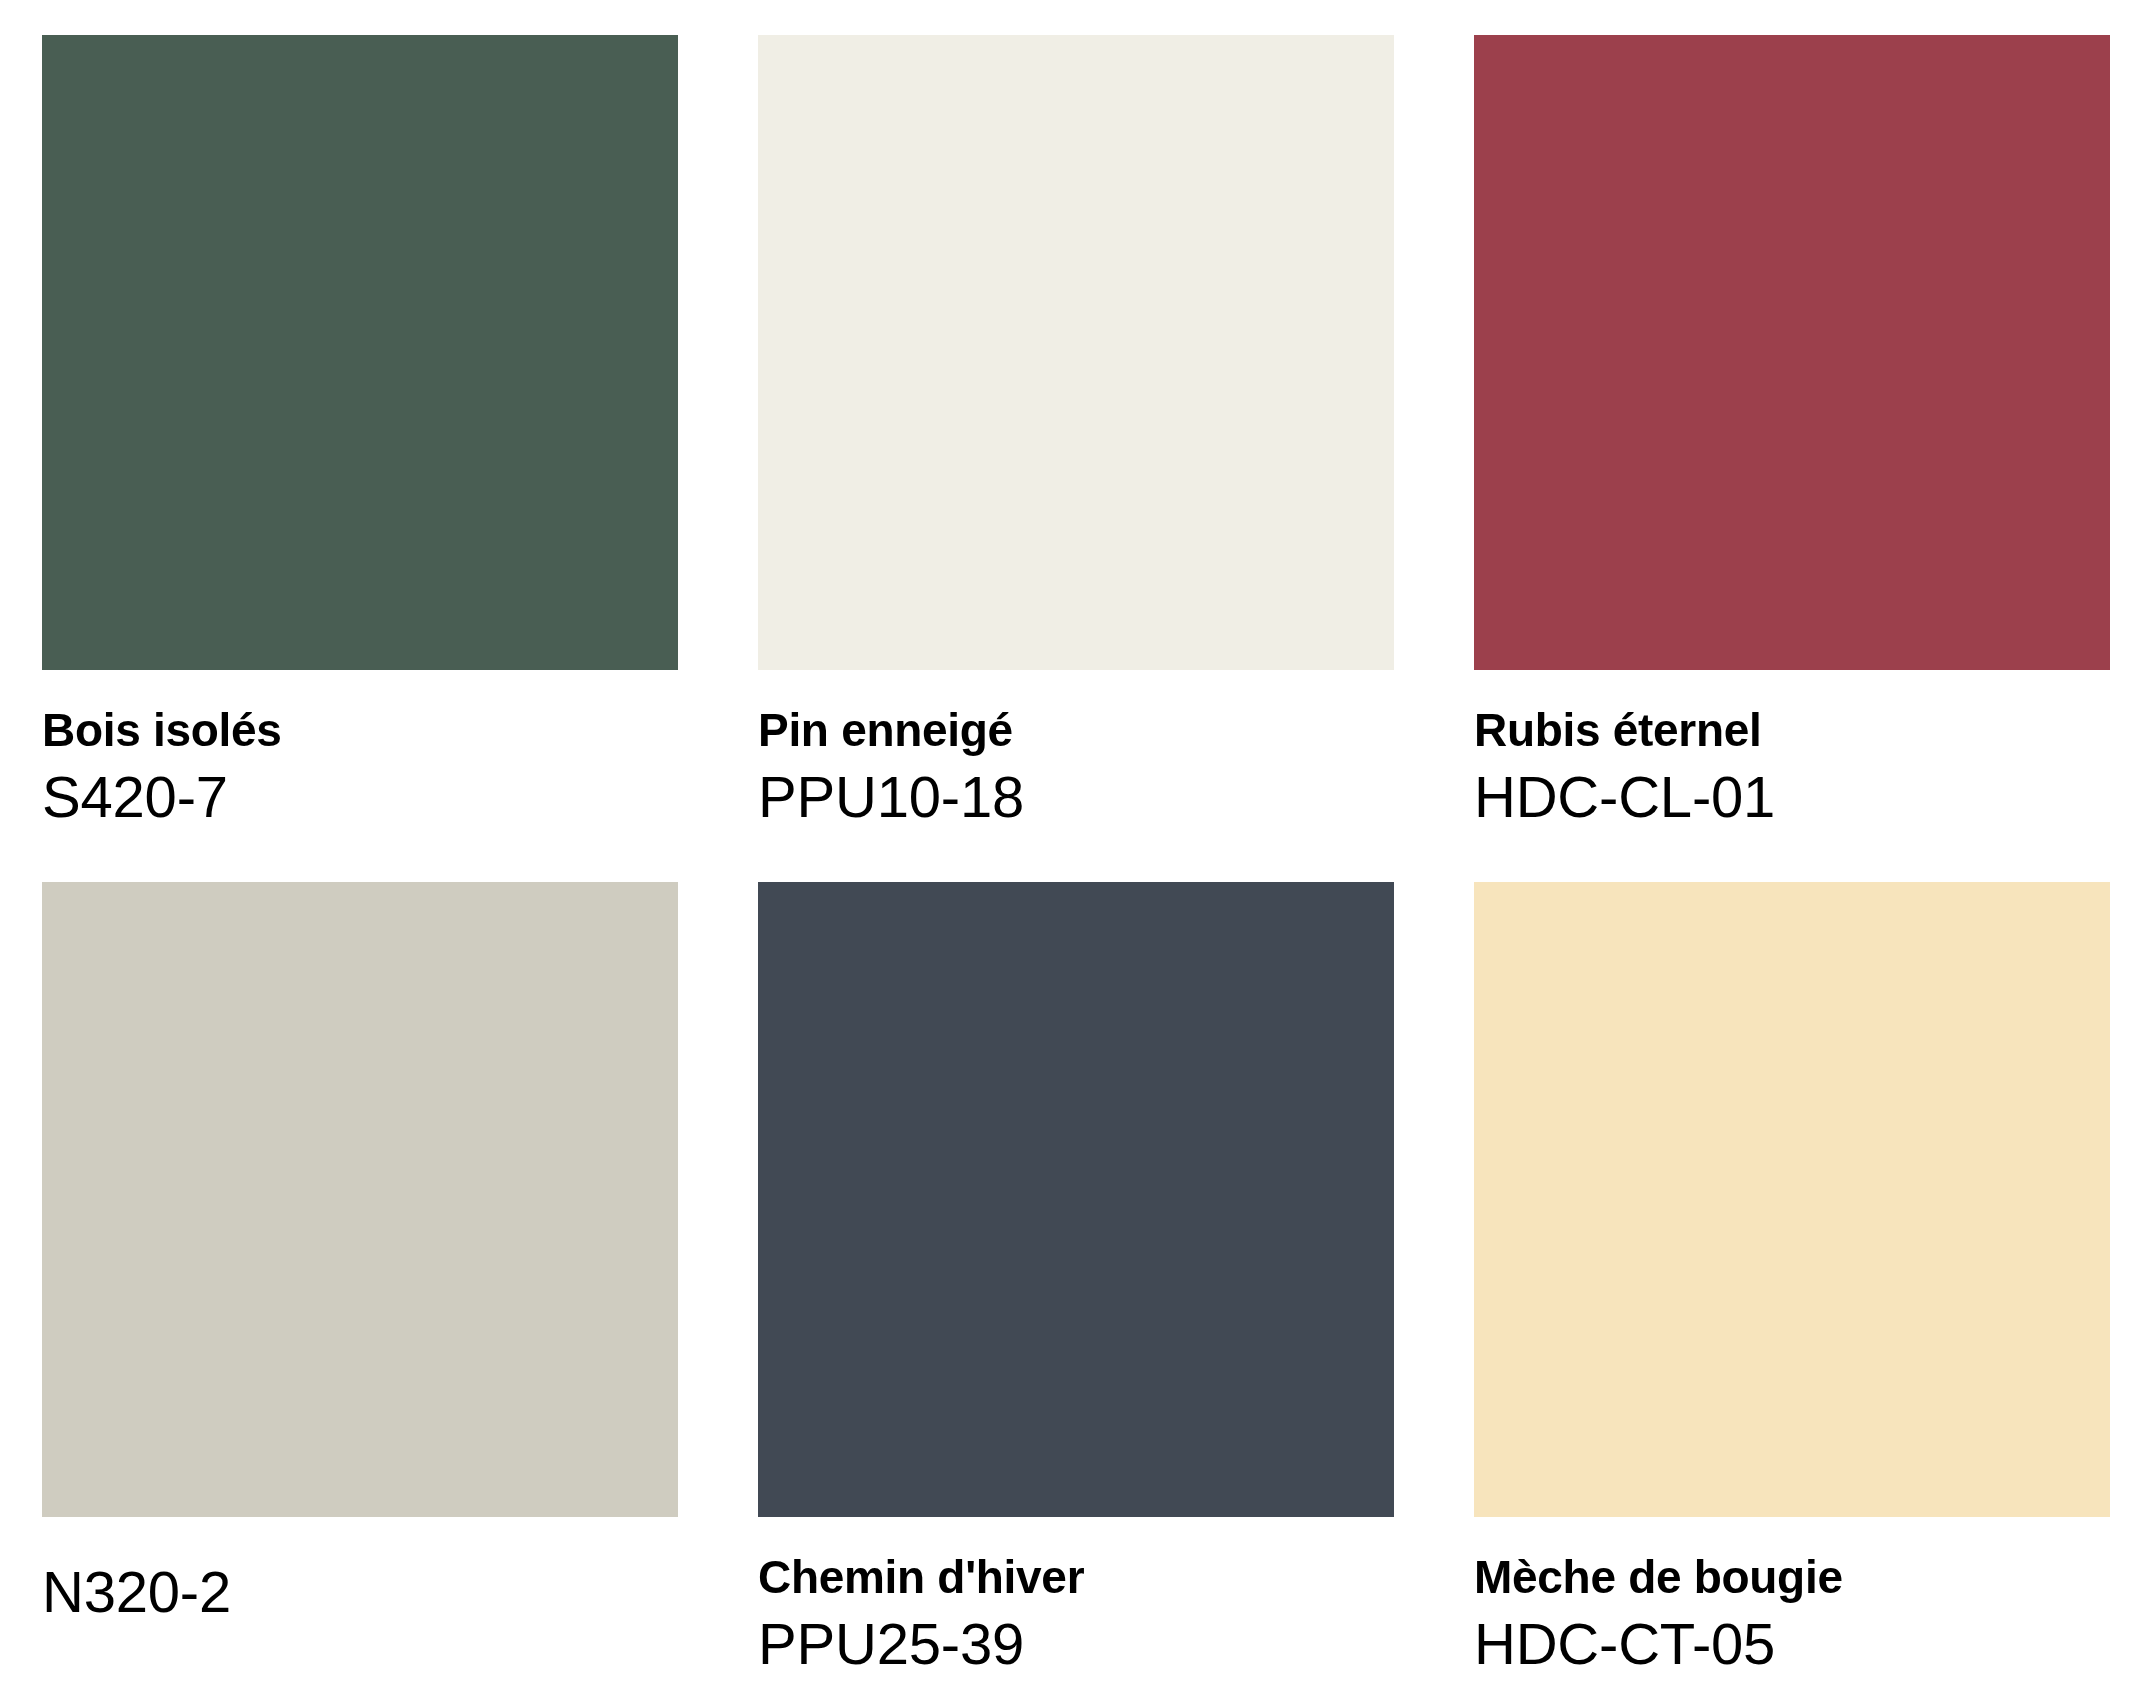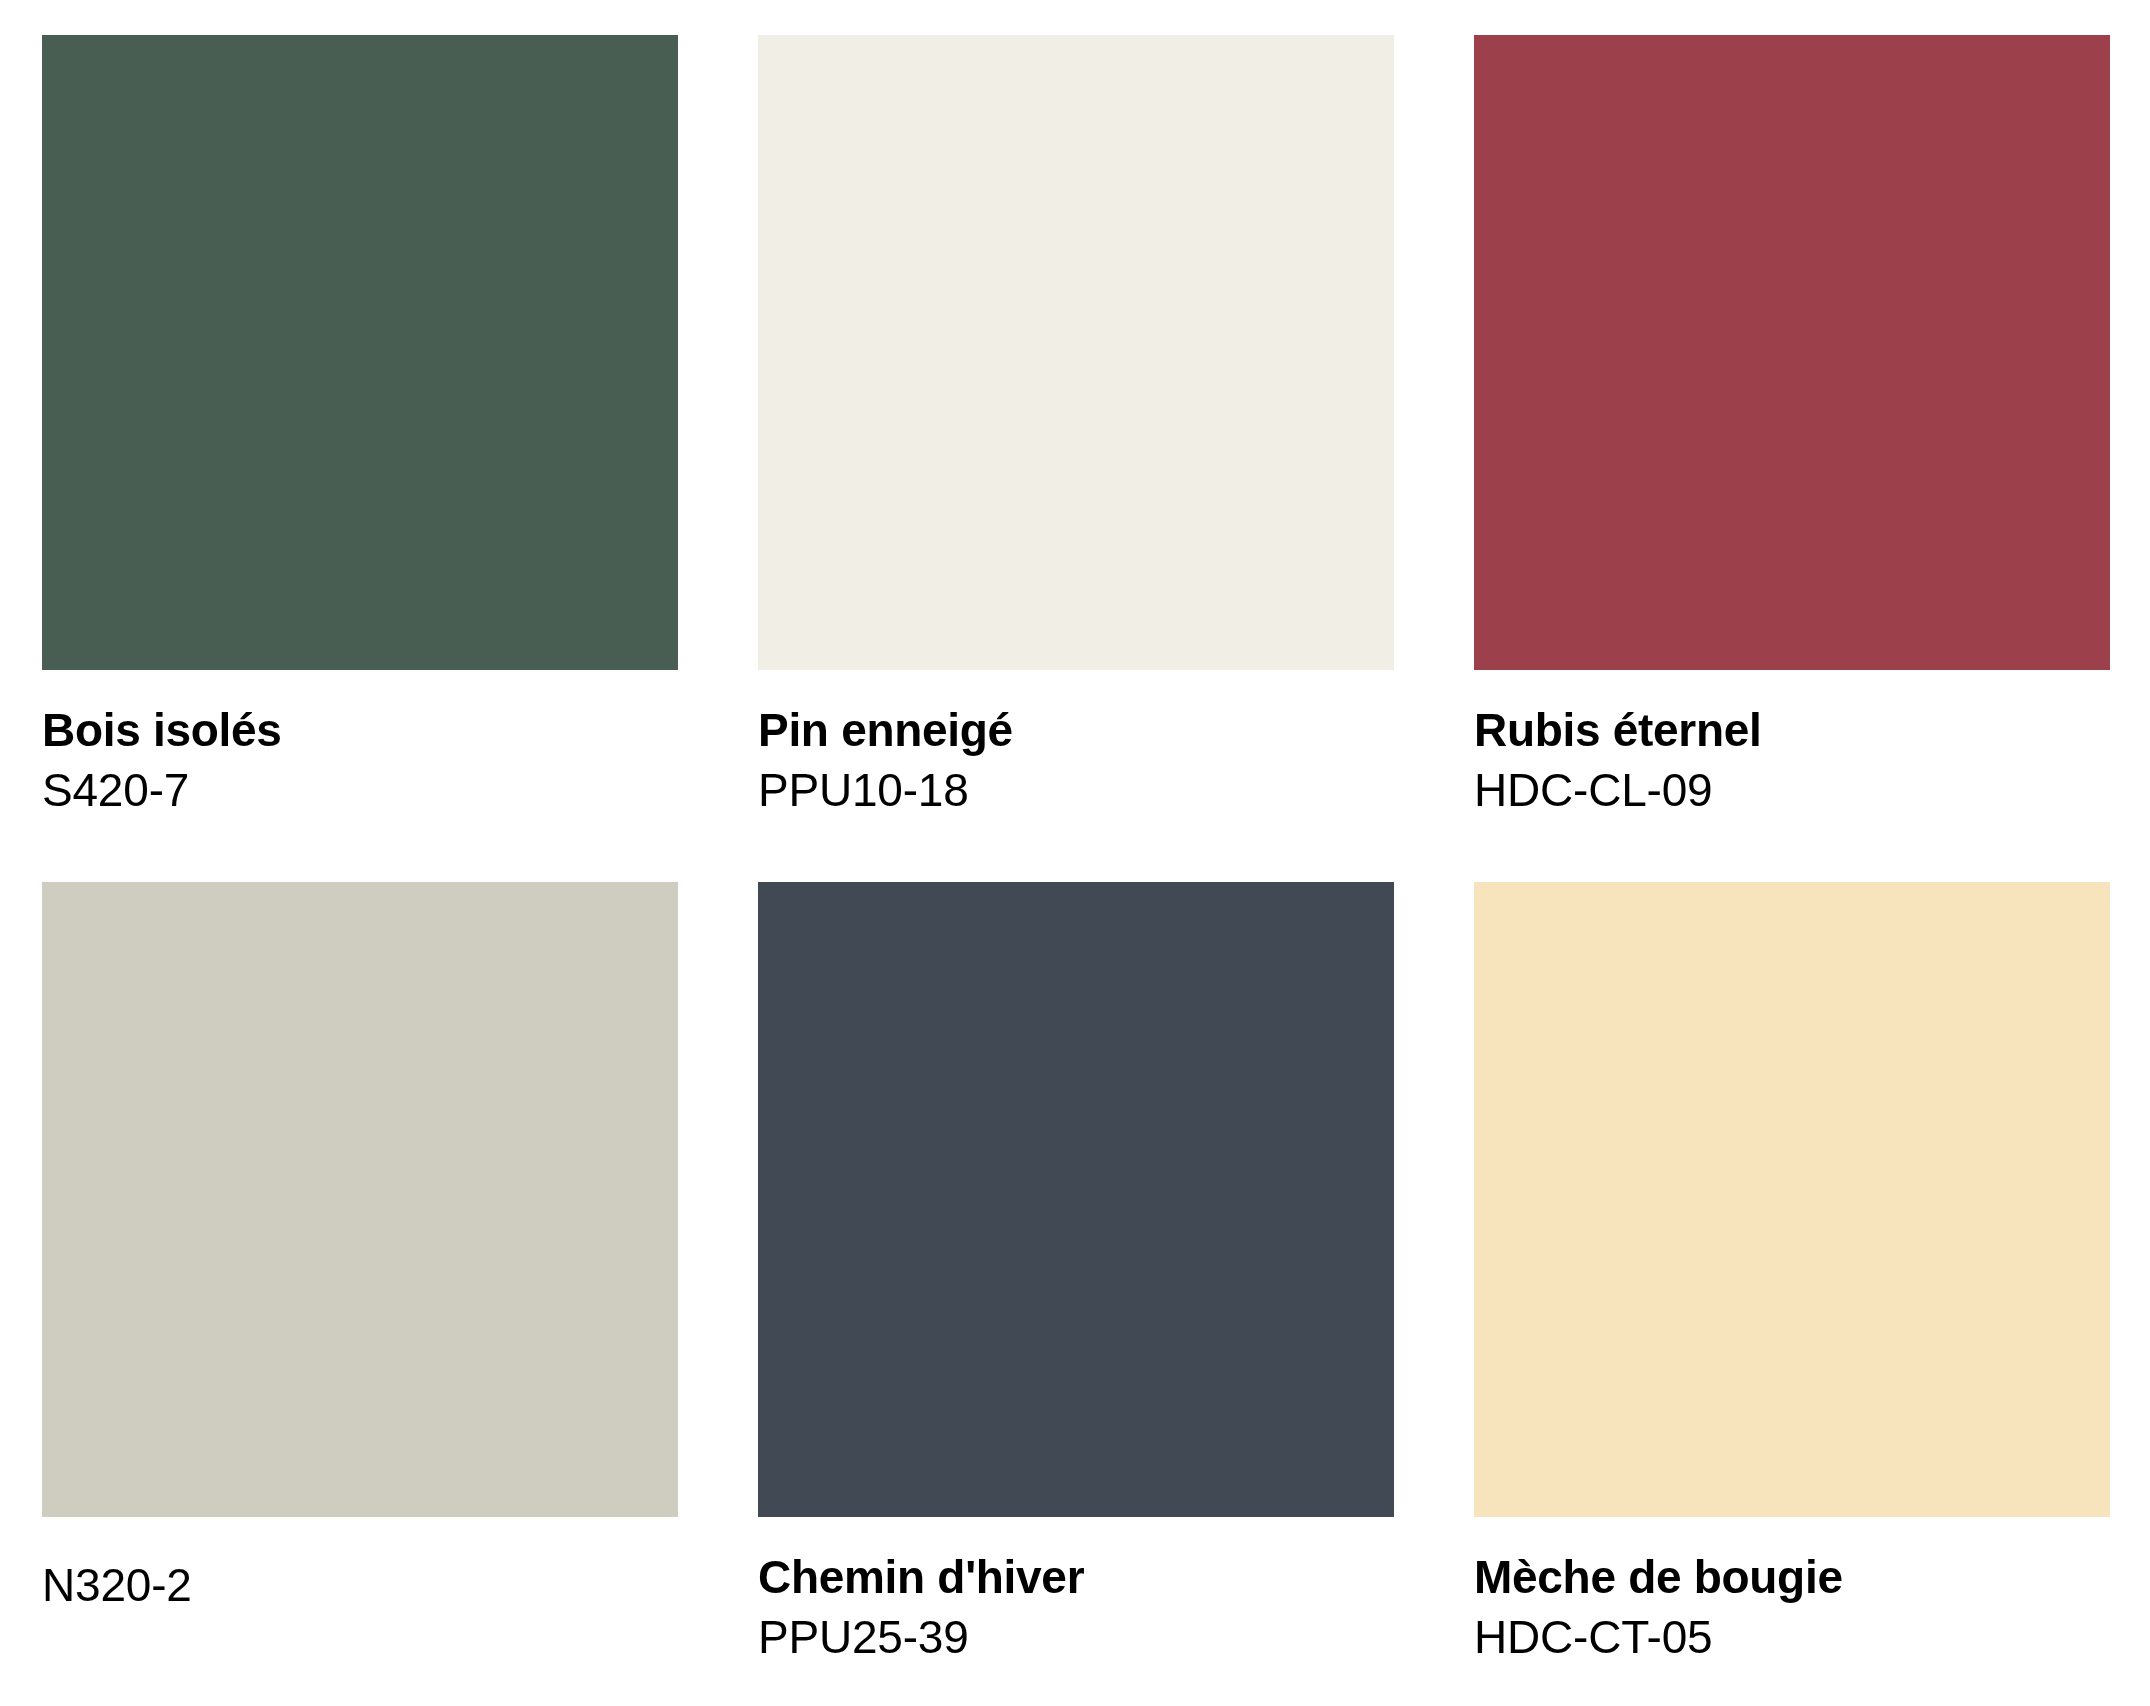--- a/index.html
+++ b/index.html
@@ -48,21 +48,21 @@
   .swatch-name {
     font-size: 46px;
     font-weight: 700;
     line-height: 1.12;
     color: #000000;
     letter-spacing: -0.3px;
     white-space: nowrap;
   }
 
   .swatch-code {
-    font-size: 46px;
+    font-size: 58px;
     font-weight: 400;
     line-height: 1.12;
     color: #000000;
     letter-spacing: -0.2px;
     margin-top: 8px;
     white-space: nowrap;
   }
 </style>
 </head>
 <body style="background-color: rgb(255, 255, 255);">
@@ -82,21 +82,21 @@
     <div class="swatch-text">
       <div class="swatch-name">Pin enneigé</div>
       <div class="swatch-code">PPU10-18</div>
     </div>
   </div>
 
   <div class="swatch-card">
     <div class="swatch-chip" style="background-color: rgb(156, 64, 76);"></div>
     <div class="swatch-text">
       <div class="swatch-name">Rubis éternel</div>
-      <div class="swatch-code">HDC-CL-09</div>
+      <div class="swatch-code">HDC-CL-01</div>
     </div>
   </div>
 
   <div class="swatch-card">
     <div class="swatch-chip" style="background-color: rgb(207, 204, 192);"></div>
     <div class="swatch-text">
       <div class="swatch-code">N320-2</div>
     </div>
   </div>
 

